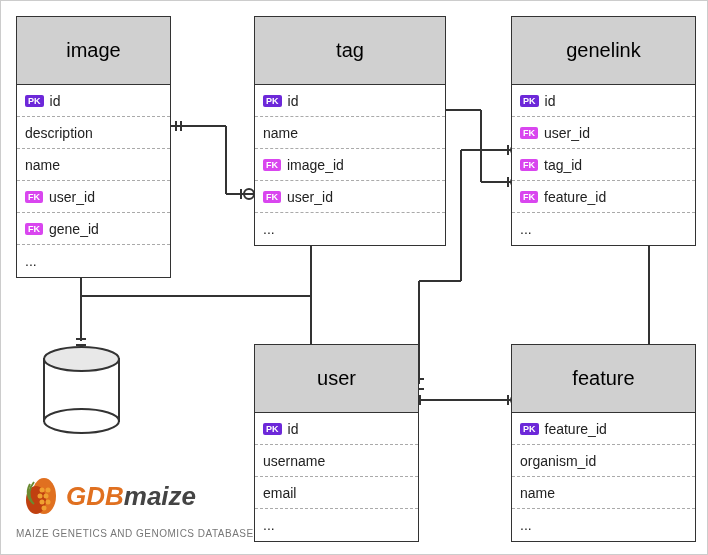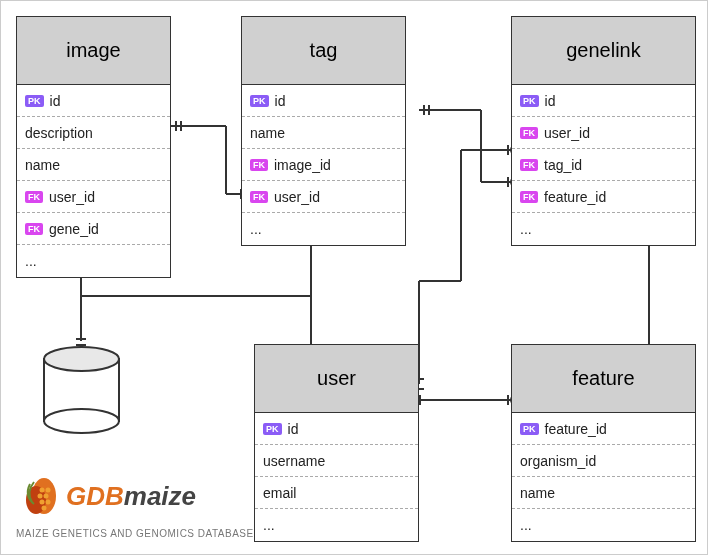--- a/index.html
+++ b/index.html
@@ -65,21 +65,21 @@
       color: #fff;
       font-size: 9px;
       font-weight: bold;
       padding: 1px 3px;
       margin-right: 6px;
       min-width: 18px;
       text-align: center;
       border-radius: 2px;
     }
 
-    .badge.pk { background: #8b5cf6; }
+    .badge.pk { background: #6d28d9; }
     .badge.fk { background: #d946ef; }
 
     .field-name {
       font-size: 14px;
       color: #222;
     }
 
     
     .logo {
       position: absolute;
@@ -194,21 +194,21 @@
     </div>
     <div class="table-row">
       <span class="badge fk">FK</span>
       <span class="field-name">gene_id</span>
     </div>
     <div class="table-row">
       <span class="field-name">...</span>
     </div>
   </div>
 
-  <div class="db-table" style="left: 240px; top: 15px; width: 165px;">
+  <div class="db-table" style="left: 253px; top: 15px; width: 192px;">
     <div class="table-header">tag</div>
     <div class="table-row">
       <span class="badge pk">PK</span>
       <span class="field-name">id</span>
     </div>
     <div class="table-row">
       <span class="field-name">name</span>
     </div>
     <div class="table-row">
       <span class="badge fk">FK</span>

